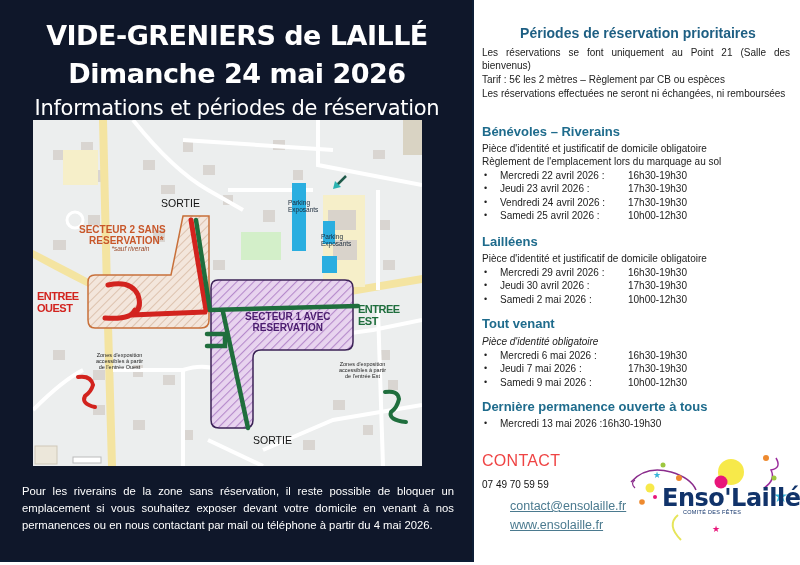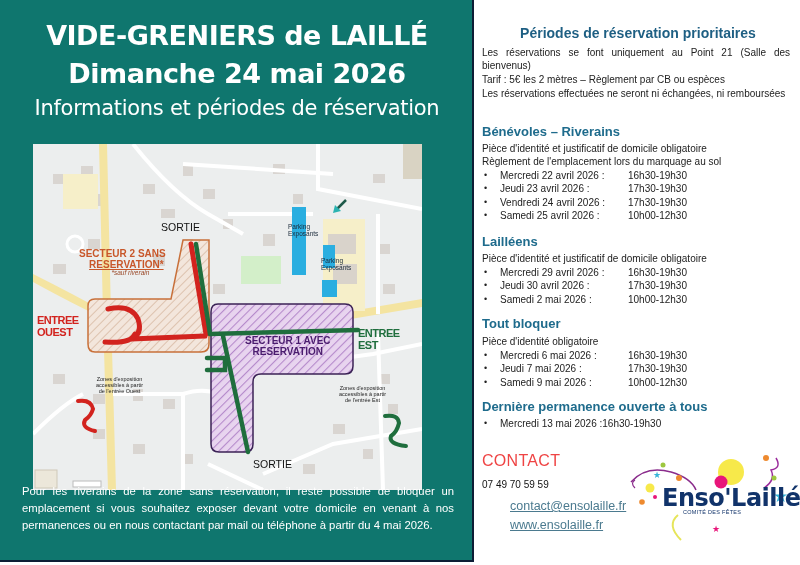--- a/index.html
+++ b/index.html
@@ -2,34 +2,34 @@
 <html><head>
 <meta charset="utf-8">
 <style>
   * { box-sizing: border-box; margin: 0; padding: 0; }
   html, body { width: 800px; height: 565px; overflow: hidden; background: #ffffff; }
   body { position: relative; font-family: "Liberation Sans", sans-serif; }
 
   
   #left-panel {
     position: absolute; left: 0; top: 0; width: 474px; height: 562px;
-    background: #0f766e;
+    background: #0f172a;
     border-right: 2px solid #0d1d35;
     border-bottom: 2px solid #0d1d35;
   }
   .title-main {
     position: absolute; left: 0; width: 474px; text-align: center;
     color: #ffffff; font-family: "DejaVu Sans", sans-serif; font-weight: bold;
   }
   #title1 { top: 20px; font-size: 27px; letter-spacing: -0.5px; }
   #title2 { top: 58px; font-size: 27px; letter-spacing: -0.5px; }
   #title3 { top: 96px; font-size: 21px; font-weight: normal; letter-spacing: -0.3px; }
 
   #map {
-    position: absolute; left: 33px; top: 144px; width: 389px; height: 346px;
+    position: absolute; left: 33px; top: 120px; width: 389px; height: 346px;
     background: #eceeee; overflow: hidden;
   }
   #map svg { position: absolute; left: 0; top: 0; }
   .map-label { position: absolute; font-family: "Liberation Sans", sans-serif; white-space: nowrap; line-height: 1.05; }
 
   #footer-note {
     position: absolute; left: 22px; top: 483px; width: 432px;
     color: #ffffff; font-size: 11.3px; line-height: 17px; text-align: justify;
     text-align-last: left;
   }
@@ -180,21 +180,21 @@
 
       <path d="M 352 272 Q 365 270 366 279 Q 364 288 358 292 Q 355 300 373 302" stroke="#1f6e3d" stroke-width="4" fill="none" stroke-linecap="round"></path>
 
       <rect x="2" y="326" width="22" height="18" fill="#ece7da" stroke="#cfc8b8"></rect>
       <rect x="40" y="337" width="28" height="6" fill="#ffffff" stroke="#bbb"></rect>
     </svg>
 
     <div class="map-label" style="left:128px;top:78px;font-size:10.5px;color:#111;">SORTIE</div>
     <div class="map-label" style="left:46px;top:105px;font-size:10px;color:#c8572a;font-weight:bold;text-align:center;">
       <div>SECTEUR 2 SANS</div>
-      <div style="padding-left:8px;text-decoration:underline;">RESERVATION*</div>
+      <div style="padding-left:8px;">RESERVATION*</div>
       <div style="padding-left:16px;font-size:6.5px;font-weight:normal;font-style:italic;color:#9b4a2a;">*sauf riverain</div>
     </div>
     <div class="map-label" style="left:4px;top:171px;font-size:11px;color:#d2231e;font-weight:bold;letter-spacing:-0.5px;">
       <div>ENTREE</div>
       <div>OUEST</div>
     </div>
     <div class="map-label" style="left:212px;top:192px;font-size:10px;color:#4a1c6e;font-weight:bold;text-align:center;">
       <div>SECTEUR 1 AVEC</div>
       <div>RESERVATION</div>
     </div>
@@ -272,22 +272,22 @@
         <span class="day">Jeudi 30 avril 2026 :</span>
         <span class="time">17h30-19h30</span>
       </li>
     <li class="slot">
         <span class="bullet">•</span>
         <span class="day">Samedi 2 mai 2026 :</span>
         <span class="time">10h00-12h30</span>
       </li>
   </ul>
 
-  <div class="rp-heading" style="top:316px;">Tout bloquer</div>
-  <div class="rp-text" style="top:335px;">Pièce d'identité obligatoire</div>
+  <div class="rp-heading" style="top:316px;">Tout venant</div>
+  <div class="rp-text" style="top:335px;font-style:italic;">Pièce d'identité obligatoire</div>
   <ul class="slot-list" style="top:349px;">
     <li class="slot">
         <span class="bullet">•</span>
         <span class="day">Mercredi 6 mai 2026 :</span>
         <span class="time">16h30-19h30</span>
       </li>
     <li class="slot">
         <span class="bullet">•</span>
         <span class="day">Jeudi 7 mai 2026 :</span>
         <span class="time">17h30-19h30</span>

